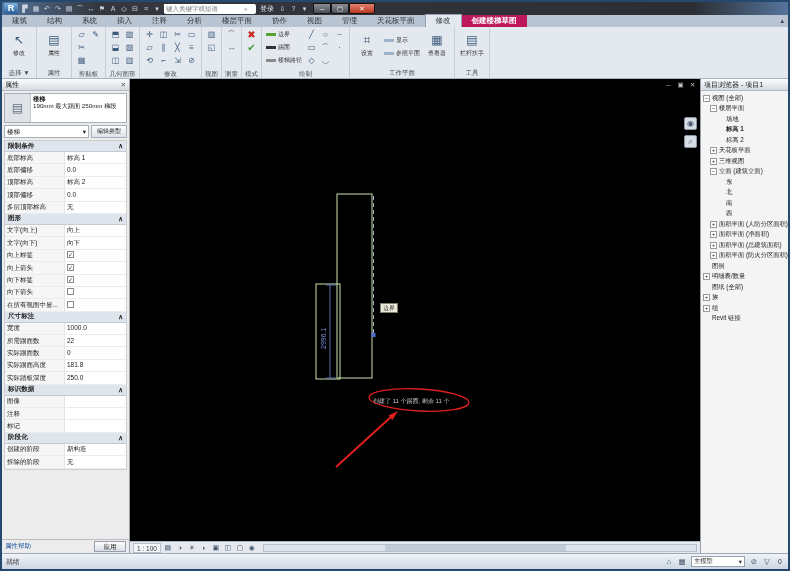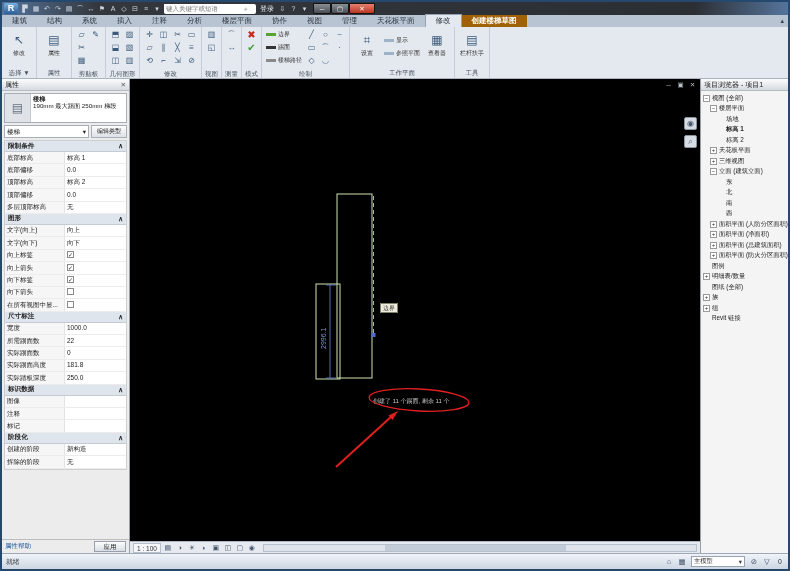--- a/index.html
+++ b/index.html
@@ -24,21 +24,21 @@
   .winbtns { display:flex; flex:none; margin-left:2px; }
   .wb { width:18px; height:11px; border:1px solid #141414; background:linear-gradient(#8a8f96,#4a4e54);
     color:#fff; font-size:6.5px; line-height:9px; text-align:center; border-radius:0 0 2px 2px; }
   .wb.close { width:26px; background:linear-gradient(#e2826f,#b83520); }
 
   
   .tabrow { position:absolute; left:0; top:13px; width:100%; height:12px; background:#b9c4d2;
     display:flex; align-items:flex-end; font-size:7.5px; color:#2c3440; }
   .tab { padding:0 10px; line-height:12px; white-space:nowrap; }
   .tab.active { background:#e4e9ef; border:1px solid #96a2b2; border-bottom:none; }
-  .tab.contextual { background:#a16207; color:#fff; font-weight:bold;text-align:right; }
+  .tab.contextual { background:#be185d; color:#fff; font-weight:bold;text-align:right; }
   .ribmin { margin-left:auto; padding:0 4px; font-size:7px; color:#3a4452; line-height:12px; }
 
   .ribbon { position:absolute; left:0; top:25px; width:100%; height:52px; background:#e4e9ef;
     display:flex; border-bottom:1px solid #aab3c0; }
   .group { height:100%; display:flex; flex-direction:column; border-right:1px solid #c6cdd7; flex:none; }
   .gtools { flex:1; display:flex; align-items:center; gap:2px; padding:1px 3px; }
   .glabel { height:11px; line-height:11px; text-align:center; font-size:6.5px; color:#49525e; padding:0 2px; white-space:nowrap; }
   .tool-big { width:28px; display:flex; flex-direction:column; align-items:center; cursor:default; }
   .ticon { font-size:12px; height:19px; line-height:19px; color:#3c5a7a; }
   .tlabel { font-size:6px; line-height:7px; height:14px; text-align:center; color:#333; overflow:hidden; }

